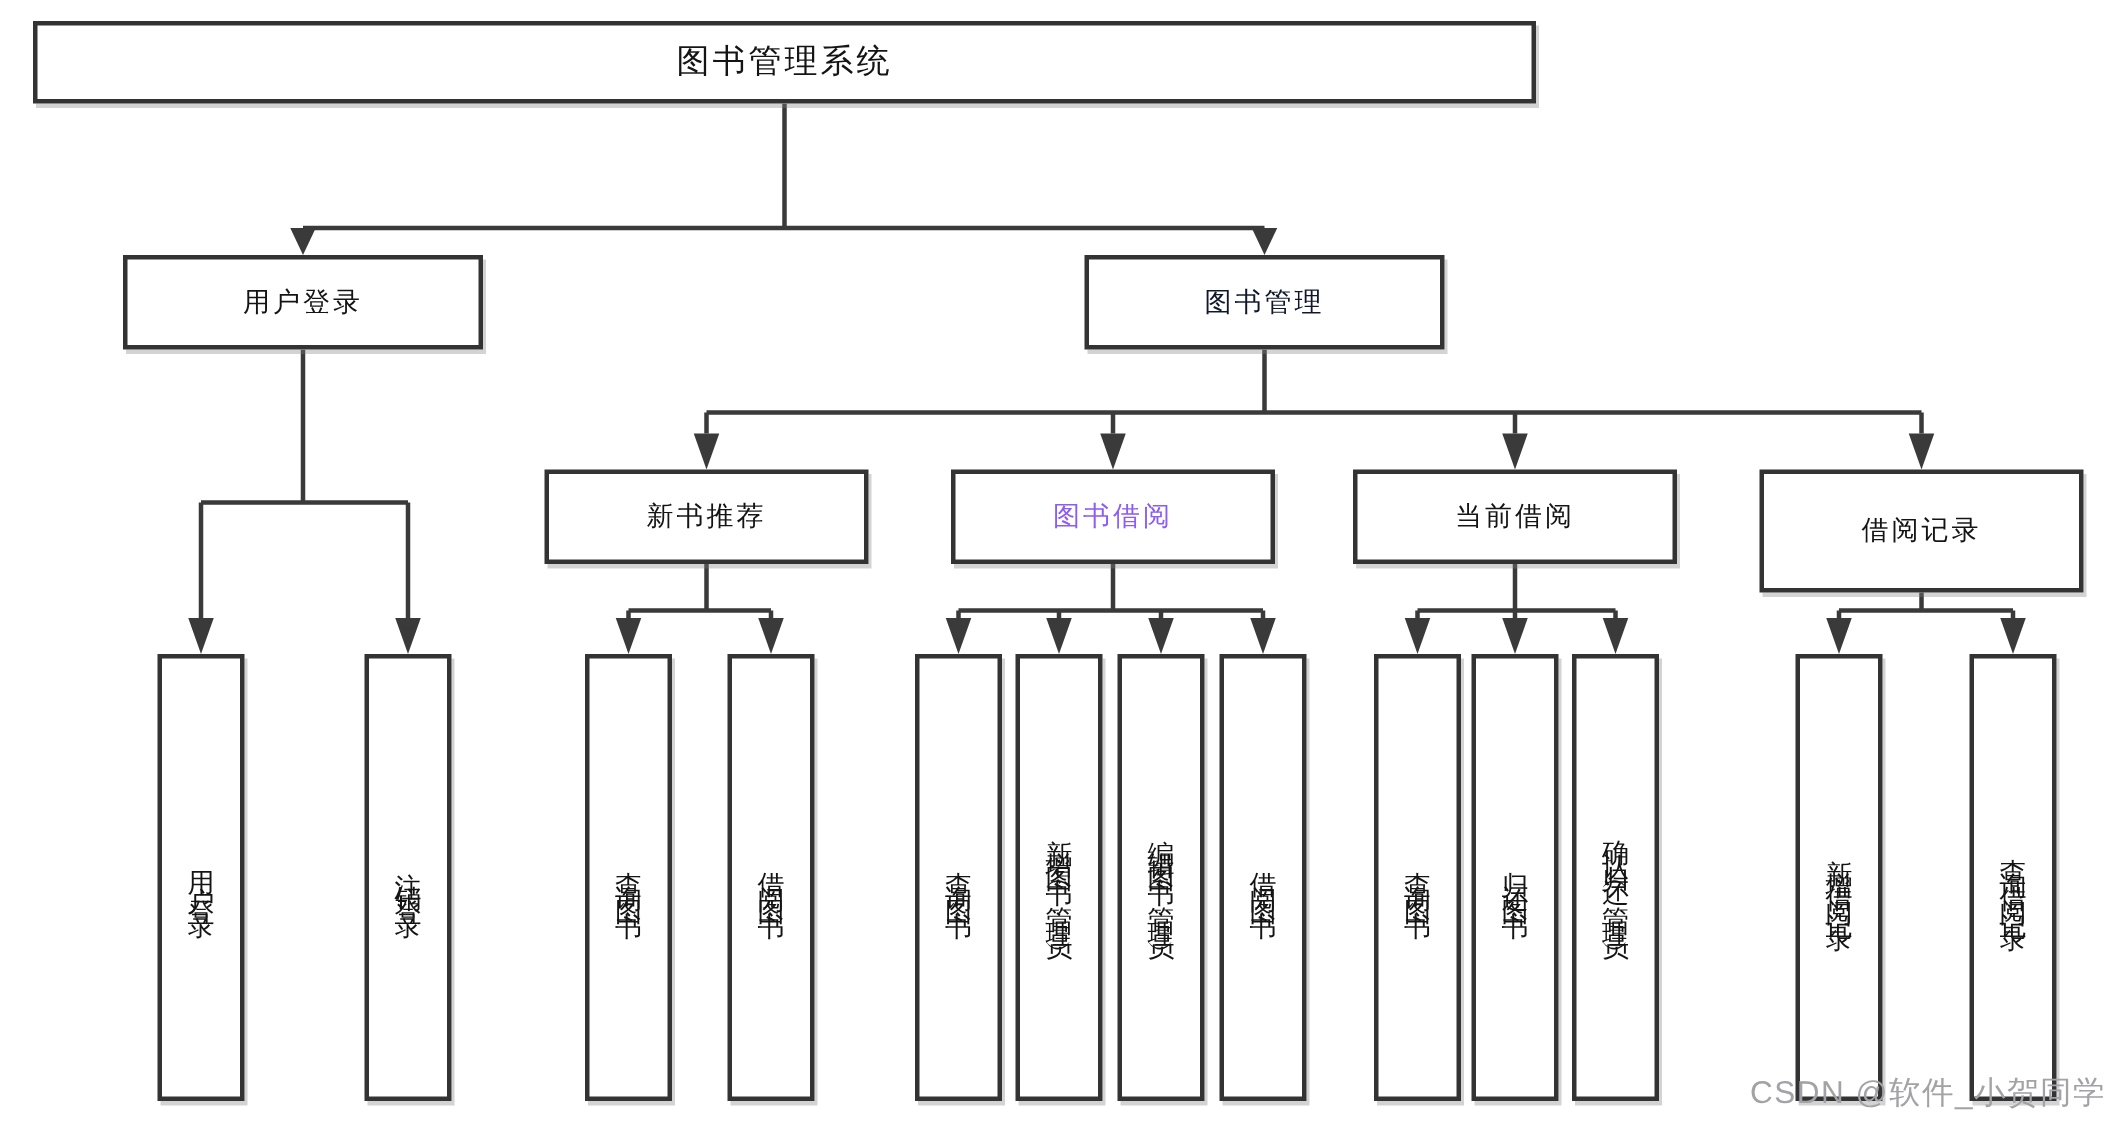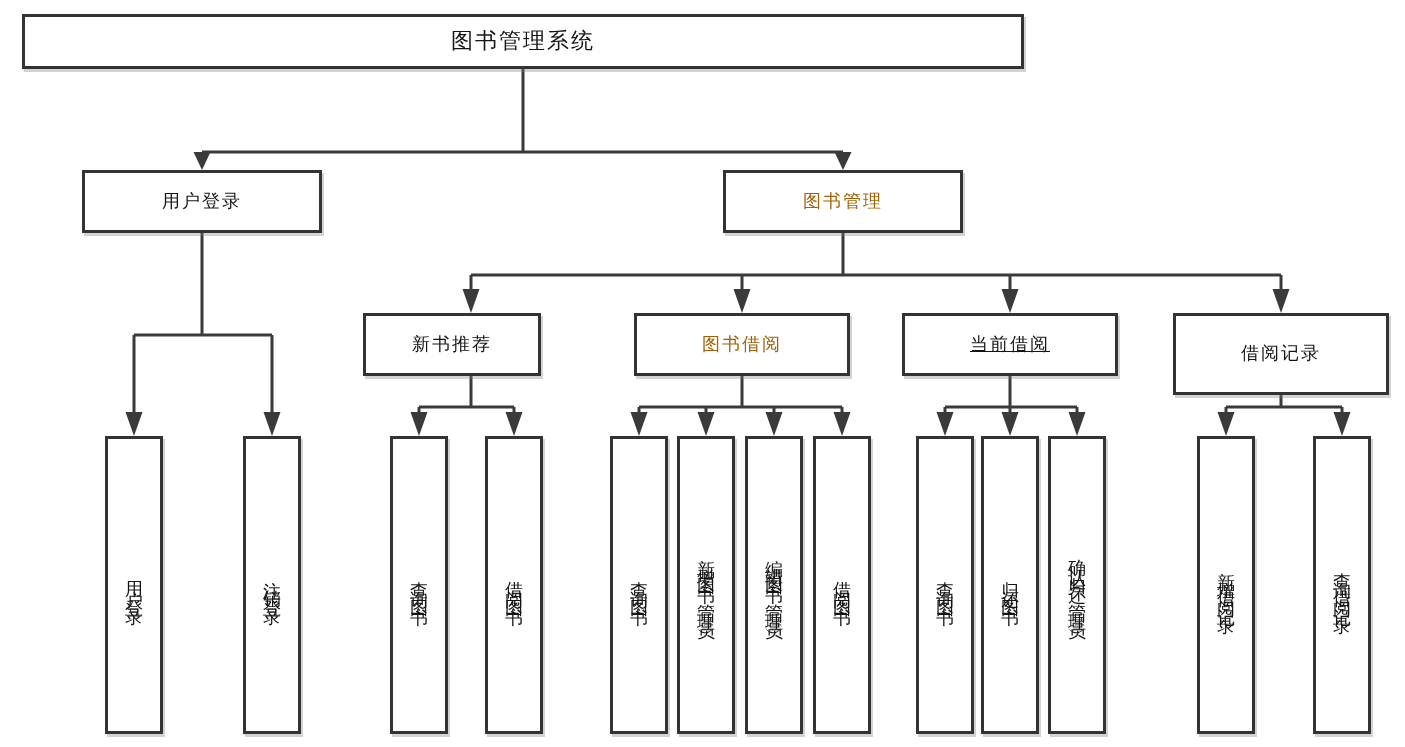--- a/index.html
+++ b/index.html
@@ -72,36 +72,37 @@
       <polygon points="765.5,412 782.5,412 774,436" fill="#3a3a3a"></polygon>
       <polygon points="833.5,412 850.5,412 842,436" fill="#3a3a3a"></polygon>
       <path d="M 1010 376 V 407 M 945 407 H 1077 M 945 407 V 412 M 1010 407 V 412 M 1077 407 V 412" fill="none" stroke="#3a3a3a" stroke-width="3"></path>
       <polygon points="936.5,412 953.5,412 945,436" fill="#3a3a3a"></polygon>
       <polygon points="1001.5,412 1018.5,412 1010,436" fill="#3a3a3a"></polygon>
       <polygon points="1068.5,412 1085.5,412 1077,436" fill="#3a3a3a"></polygon>
       <path d="M 1281 376 V 407 M 1226 407 H 1342 M 1226 407 V 412 M 1342 407 V 412" fill="none" stroke="#3a3a3a" stroke-width="3"></path>
       <polygon points="1217.5,412 1234.5,412 1226,436" fill="#3a3a3a"></polygon>
       <polygon points="1333.5,412 1350.5,412 1342,436" fill="#3a3a3a"></polygon>
     </svg>
+  <div id="watermark" style="color: rgb(162, 162, 167);">CSDN @软件_小贺同学</div>
 <div class="node root" style="left: 22px; top: 14px; width: 1002px; height: 55px; border-color: rgb(51, 51, 51); background: rgb(255, 255, 255); color: rgb(20, 20, 20);">
       <span class="lbl">图书管理系统</span>
     </div>
     <div class="node branch" style="left: 82px; top: 170px; width: 240px; height: 63px; border-color: rgb(51, 51, 51); background: rgb(255, 255, 255); color: rgb(20, 20, 20);">
       <span class="lbl">用户登录</span>
     </div>
-    <div class="node branch" style="left: 723px; top: 170px; width: 240px; height: 63px; border-color: rgb(51, 51, 51); background: rgb(255, 255, 255); color: #a16207;">
+    <div class="node branch" style="left: 723px; top: 170px; width: 240px; height: 63px; border-color: rgb(51, 51, 51); background: rgb(255, 255, 255); color: #0f172a;">
       <span class="lbl">图书管理</span>
     </div>
-    <div class="node branch" style="left: 363px; top: 313px; width: 178px; height: 63px; border-color: rgb(51, 51, 51); background: rgb(255, 255, 255); color: rgb(20, 20, 20);">
+    <div class="node branch" style="left: 363px; top: 313px; width: 216px; height: 63px; border-color: rgb(51, 51, 51); background: rgb(255, 255, 255); color: rgb(20, 20, 20);">
       <span class="lbl">新书推荐</span>
     </div>
-    <div class="node branch" style="left: 634px; top: 313px; width: 216px; height: 63px; border-color: rgb(51, 51, 51); background: rgb(255, 255, 255); color: #a16207; text-align: center;">
+    <div class="node branch" style="left: 634px; top: 313px; width: 216px; height: 63px; border-color: rgb(51, 51, 51); background: rgb(255, 255, 255); color: #8b5cf6; text-align: center;">
       <span class="lbl">图书借阅</span>
     </div>
-    <div class="node branch" style="left: 902px; top: 313px; width: 216px; height: 63px; border-color: rgb(51, 51, 51); background: rgb(255, 255, 255); color: rgb(20, 20, 20); text-decoration: underline;">
+    <div class="node branch" style="left: 902px; top: 313px; width: 216px; height: 63px; border-color: rgb(51, 51, 51); background: rgb(255, 255, 255); color: rgb(20, 20, 20);">
       <span class="lbl">当前借阅</span>
     </div>
     <div class="node branch" style="left: 1173px; top: 313px; width: 216px; height: 82px; border-color: rgb(51, 51, 51); background: rgb(255, 255, 255); color: rgb(20, 20, 20);">
       <span class="lbl">借阅记录</span>
     </div>
     <div class="node leaf" style="left: 105px; top: 436px; width: 58px; height: 298px; border-color: rgb(51, 51, 51); background: rgb(255, 255, 255); color: rgb(20, 20, 20);">
       <span class="lbl">用户登录</span>
     </div>
     <div class="node leaf" style="left: 243px; top: 436px; width: 58px; height: 298px; border-color: rgb(51, 51, 51); background: rgb(255, 255, 255); color: rgb(20, 20, 20);">
       <span class="lbl">注销登录</span>

